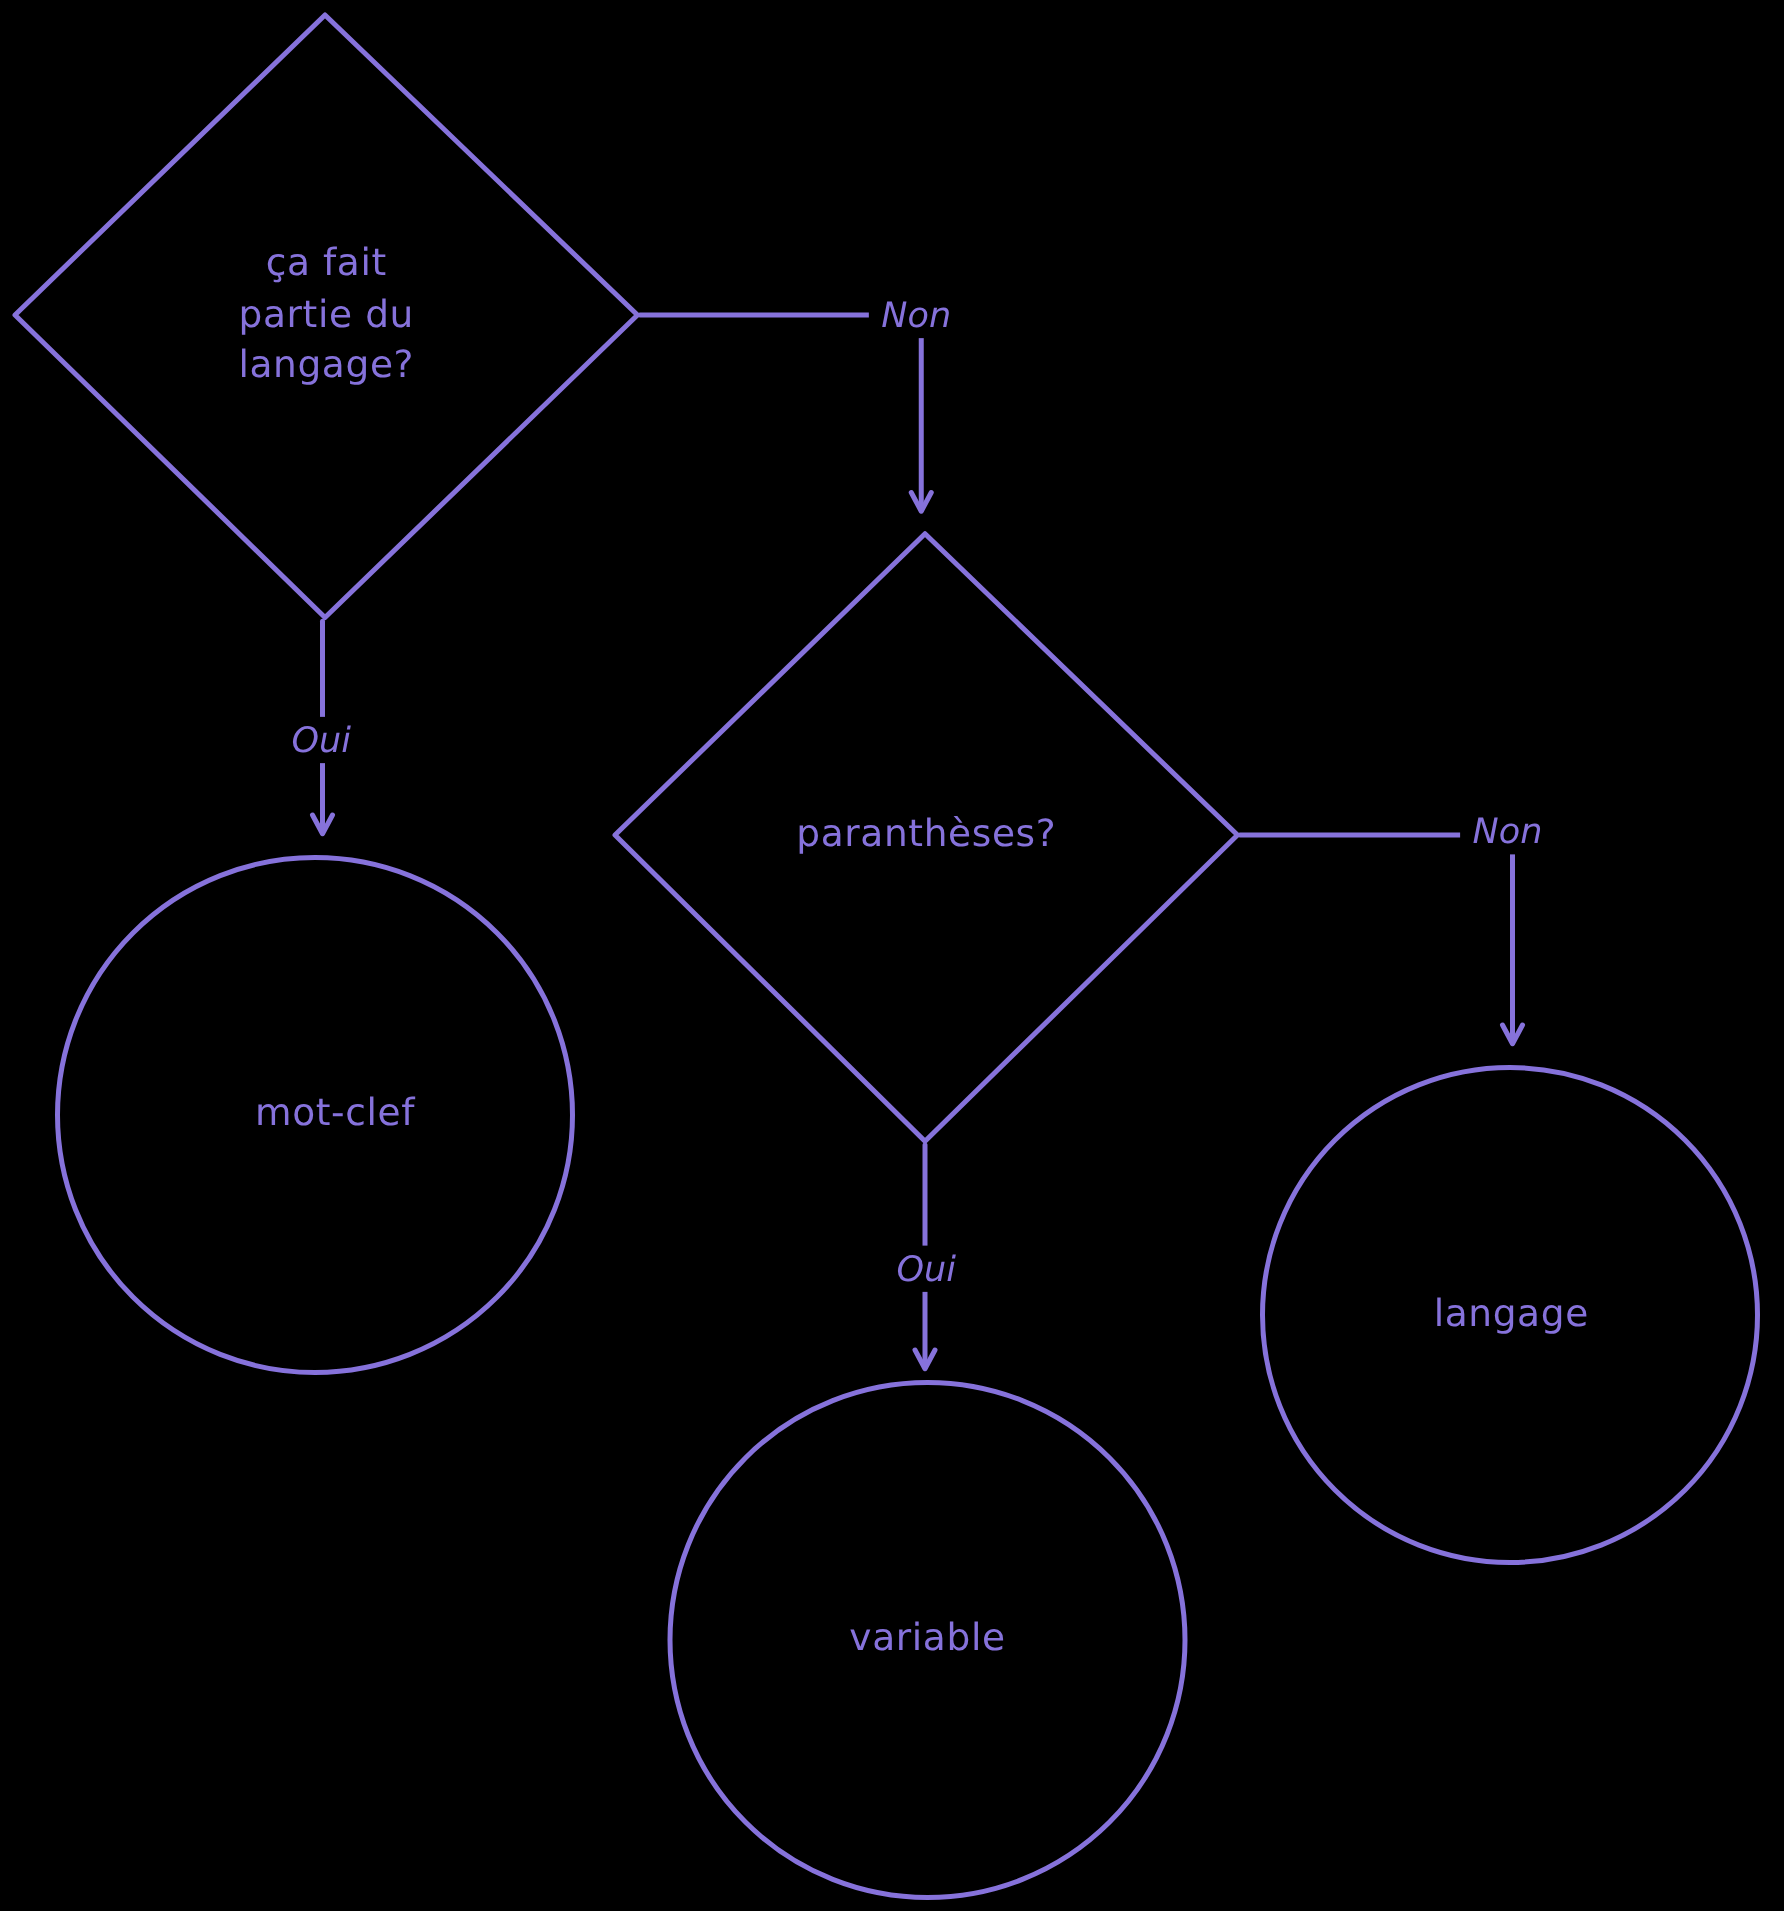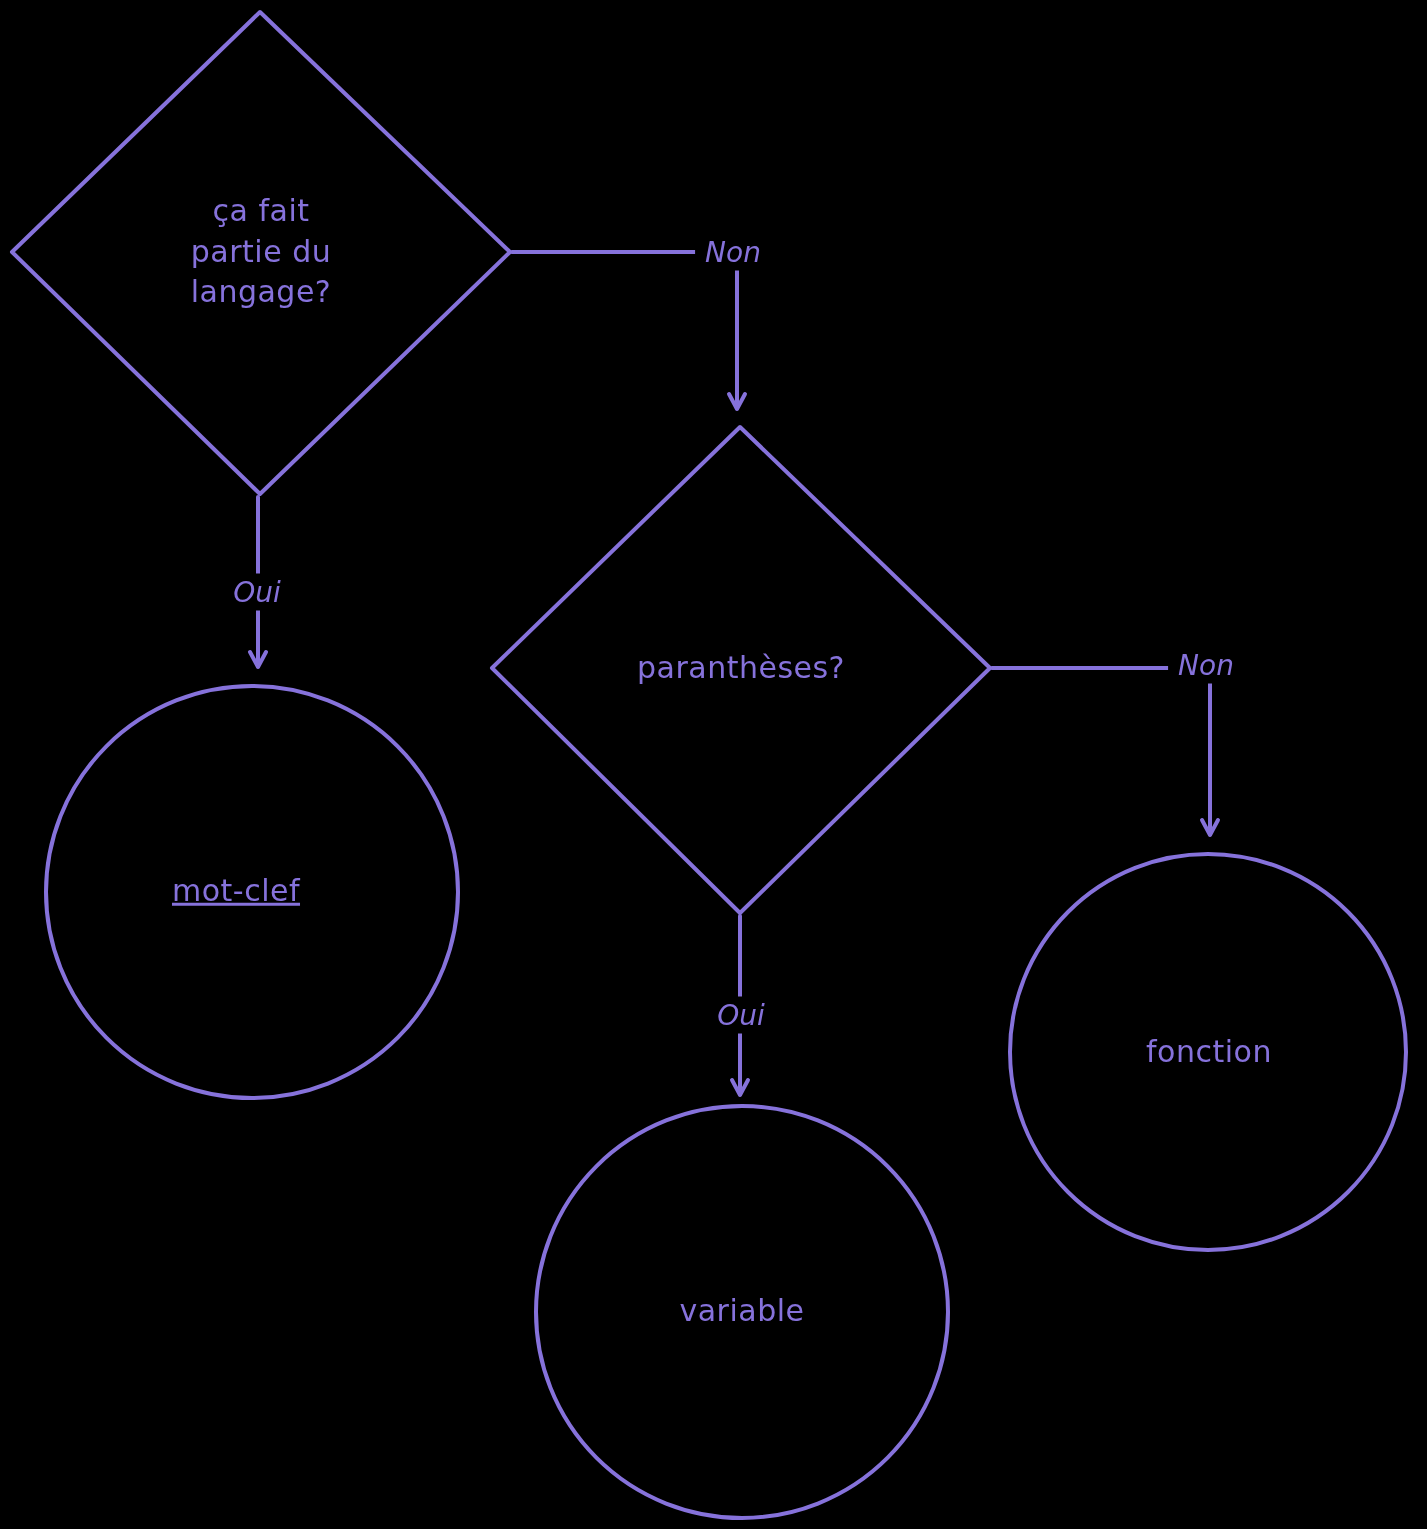--- a/index.html
+++ b/index.html
@@ -81,25 +81,25 @@
 
     <circle class="shape" cx="252" cy="892" r="206"></circle>
     <circle class="shape" cx="742" cy="1312" r="206"></circle>
     <circle class="shape" cx="1208" cy="1052" r="198"></circle>
   </svg>
 
   <div class="node-label wrap" style="left:261px; top:252px;">ça fait partie du langage?</div>
 
   <div class="node-label nowrap" style="left:741px; top:668px;">paranthèses?</div>
 
-  <div class="node-label nowrap" style="left:236px; top:891px;text-decoration:underline;">mot-clef</div>
+  <div class="node-label nowrap" style="left:268px; top:891px;">mot-clef</div>
 
   <div class="node-label nowrap" style="left:742px; top:1311px;">variable</div>
 
-  <div class="node-label nowrap" style="left:1209px; top:1052px;">fonction</div>
+  <div class="node-label nowrap" style="left:1209px; top:1052px;">langage</div>
 
   <div class="edge-label" style="left:733px; top:252px;">Non</div>
 
   <div class="edge-label" style="left:257px; top:592px;">Oui</div>
 
   <div class="edge-label" style="left:1206px; top:665px;">Non</div>
 
   <div class="edge-label" style="left:741px; top:1015px;">Oui</div>
 
 </div>

